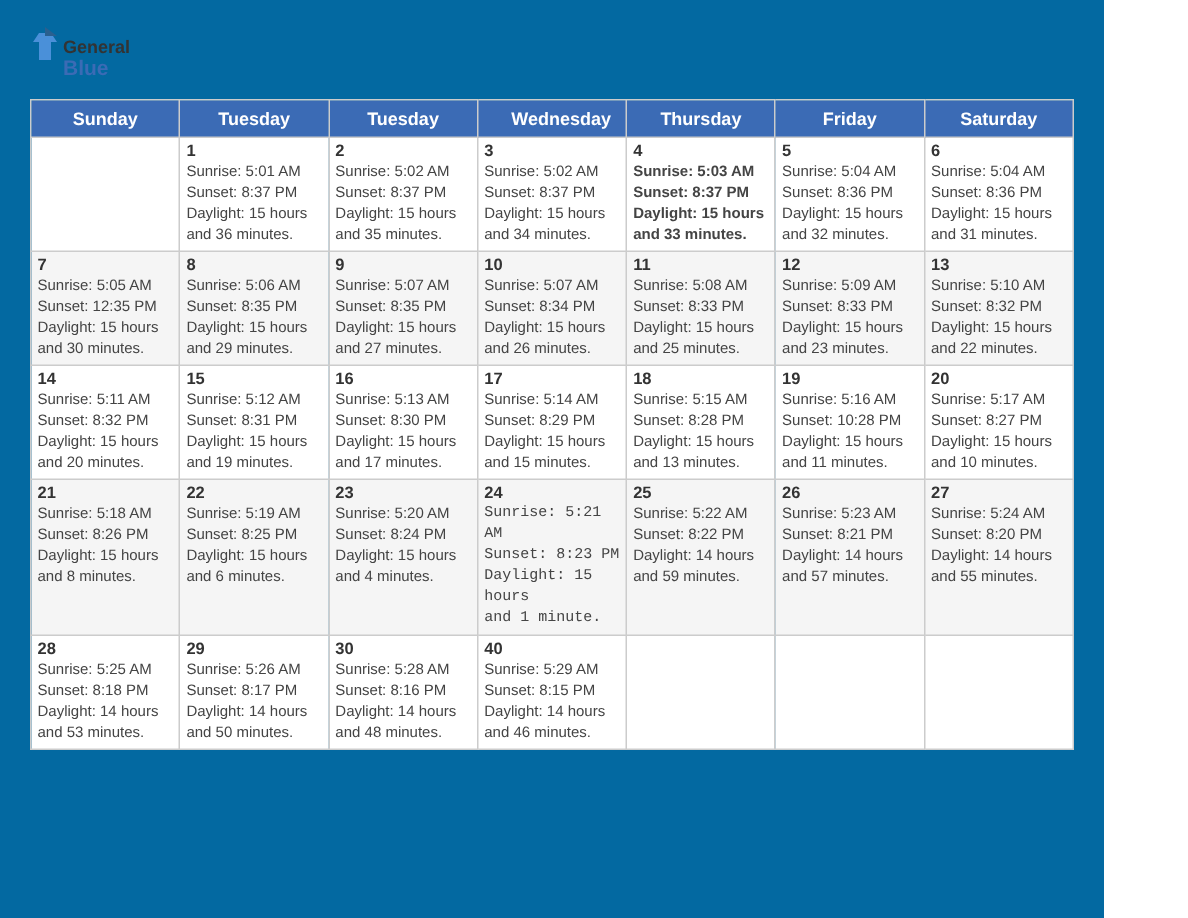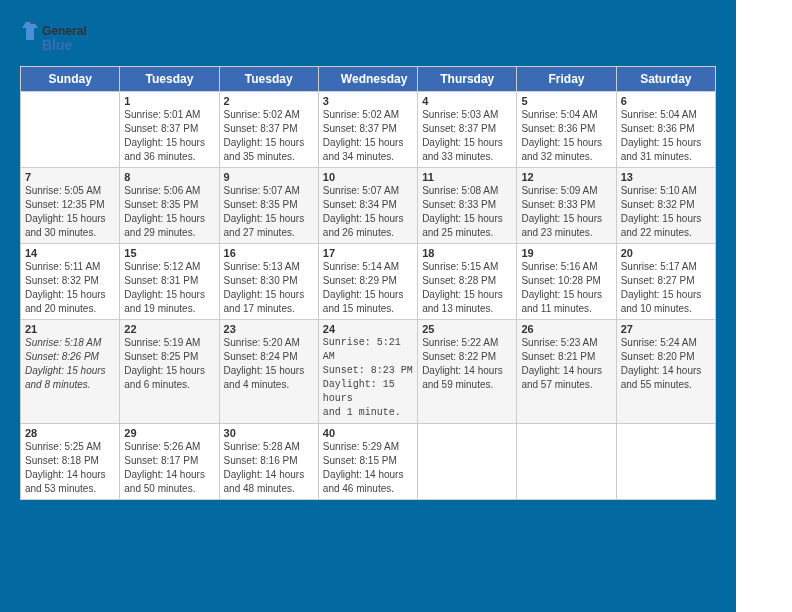--- a/index.html
+++ b/index.html
@@ -132,21 +132,21 @@
           </td>
           <td>
             <span class="day-num">3</span>
             <div class="day-info" style="white-space: pre-line;">Sunrise: 5:02 AM
 Sunset: 8:37 PM
 Daylight: 15 hours
 and 34 minutes.</div>
           </td>
           <td>
             <span class="day-num">4</span>
-            <div class="day-info" style="white-space: pre-line;">Sunrise: 5:03 AM
+            <div class="day-info" style="white-space: pre-line; font-weight: bold;">Sunrise: 5:03 AM
 Sunset: 8:37 PM
 Daylight: 15 hours
 and 33 minutes.</div>
           </td>
           <td>
             <span class="day-num">5</span>
             <div class="day-info" style="white-space: pre-line;">Sunrise: 5:04 AM
 Sunset: 8:36 PM
 Daylight: 15 hours
 and 32 minutes.</div>
@@ -257,21 +257,21 @@
             <span class="day-num">20</span>
             <div class="day-info" style="white-space: pre-line;">Sunrise: 5:17 AM
 Sunset: 8:27 PM
 Daylight: 15 hours
 and 10 minutes.</div>
           </td>
         </tr>
         <tr>
           <td>
             <span class="day-num">21</span>
-            <div class="day-info" style="white-space: pre-line; font-style: italic;">Sunrise: 5:18 AM
+            <div class="day-info" style="white-space: pre-line;">Sunrise: 5:18 AM
 Sunset: 8:26 PM
 Daylight: 15 hours
 and 8 minutes.</div>
           </td>
           <td>
             <span class="day-num">22</span>
             <div class="day-info" style="white-space: pre-line;">Sunrise: 5:19 AM
 Sunset: 8:25 PM
 Daylight: 15 hours
 and 6 minutes.</div>

